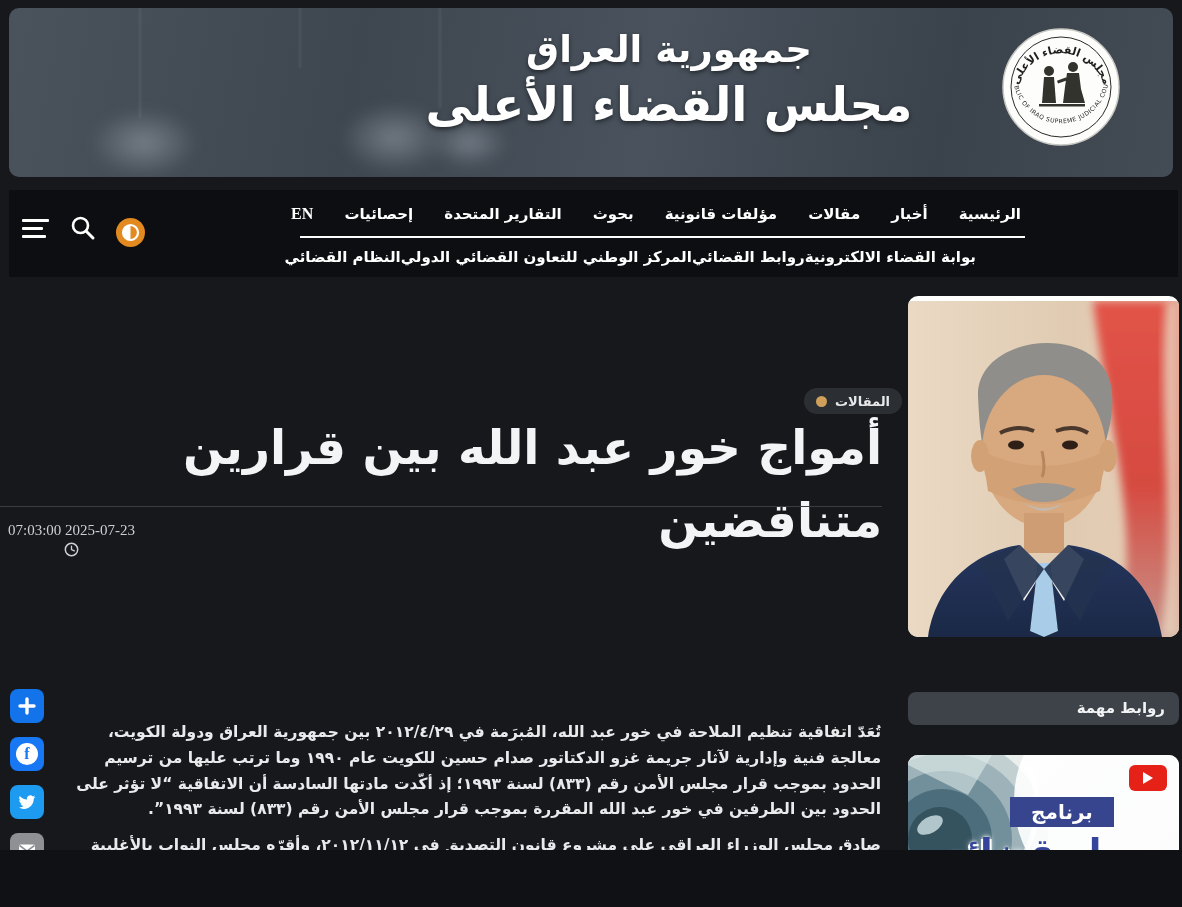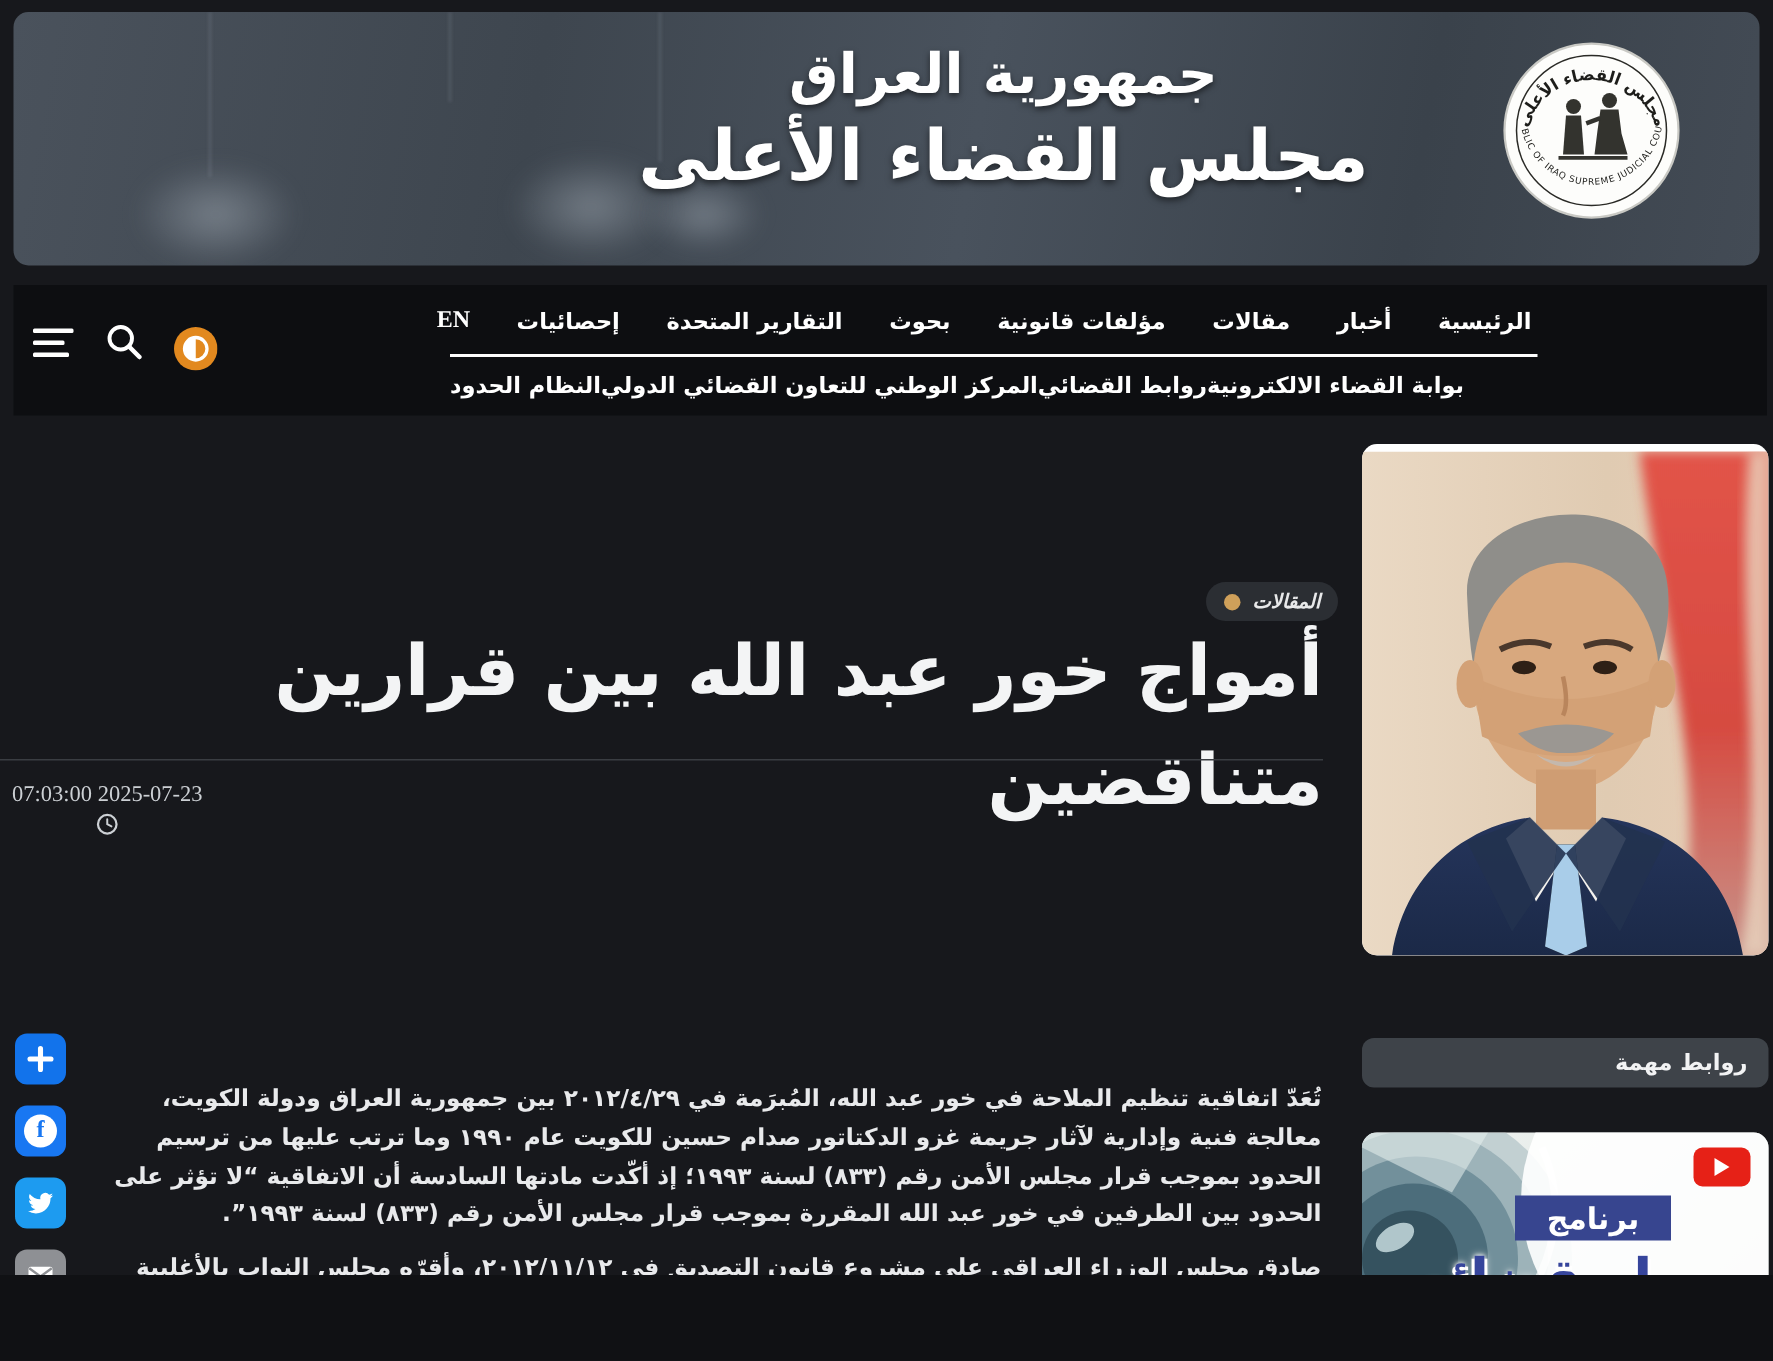--- a/index.html
+++ b/index.html
@@ -28,21 +28,21 @@
   .nav-row { position:absolute; display:flex; direction:rtl; justify-content:space-between; align-items:center; color:#fff; font-size:15px; font-weight:700; }
   #nav-row1 { left:282px; top:8px; width:730px; height:32px; }
   #nav-row2 { left:327px; top:52px; width:640px; height:30px; }
   .nav-link { white-space:nowrap; cursor:pointer; }
   .nav-link.latin { font-family:"Liberation Serif","DejaVu Serif",serif; font-size:16px; }
   #nav-sep { position:absolute; left:291px; top:46px; width:725px; height:2px; background:#fdfdfd; }
 
   
   #cat-badge { position:absolute; left:804px; top:388px; height:26px; background:#2b2e33; border-radius:13px;
     display:flex; direction:rtl; align-items:center; gap:8px; padding:0 12px; cursor:pointer; }
-  #cat-badge .label { color:#e8e9ea; font-size:13px; font-weight:700;font-style:italic; }
+  #cat-badge .label { color:#e8e9ea; font-size:13px; font-weight:700; }
   #cat-badge .dot { width:11px; height:11px; border-radius:50%; background:#cfa05a; }
   #article-title { position:absolute; left:0; top:412px; width:882px; direction:rtl; text-align:right; padding-left:10px;
     font-size:47px; font-weight:700; color:#f3f4f5; line-height:1.55; font-family:"DejaVu Serif","DejaVu Sans",serif; }
   #title-divider { position:absolute; left:0; top:506px; width:882px; height:1px; background:#3a3d42; }
   #timestamp { position:absolute; left:8px; top:522px; display:flex; align-items:center; gap:3px;
     color:#ccd0d4; font-size:15px; font-family:"Liberation Serif","DejaVu Serif",serif;flex-direction:column; }
   .para { position:absolute; width:812px; left:69px; direction:rtl; text-align:right; color:#e9eaec;
     font-size:15.5px; font-weight:700; line-height:25.8px; }
   #para-1 { top:720px; }
   #para-2 { top:833px; }
@@ -138,21 +138,21 @@
       <span class="nav-link">بحوث</span>
       <span class="nav-link">التقارير المتحدة</span>
       <span class="nav-link">إحصائيات</span>
       <span class="nav-link latin">EN</span>
     </div>
     <div id="nav-sep"></div>
     <div id="nav-row2" class="nav-row">
       <span class="nav-link">بوابة القضاء الالكترونية</span>
       <span class="nav-link">روابط القضائي</span>
       <span class="nav-link">المركز الوطني للتعاون القضائي الدولي</span>
-      <span class="nav-link">النظام الحدود</span>
+      <span class="nav-link">النظام القضائي</span>
     </div>
   </div>
 
   <div id="cat-badge">
     <span class="label">المقالات</span>
     <span class="dot"></span>
   </div>
 
   <h1 id="article-title">أمواج خور عبد الله بين قرارين متناقضين</h1>
   <div id="title-divider"></div>

